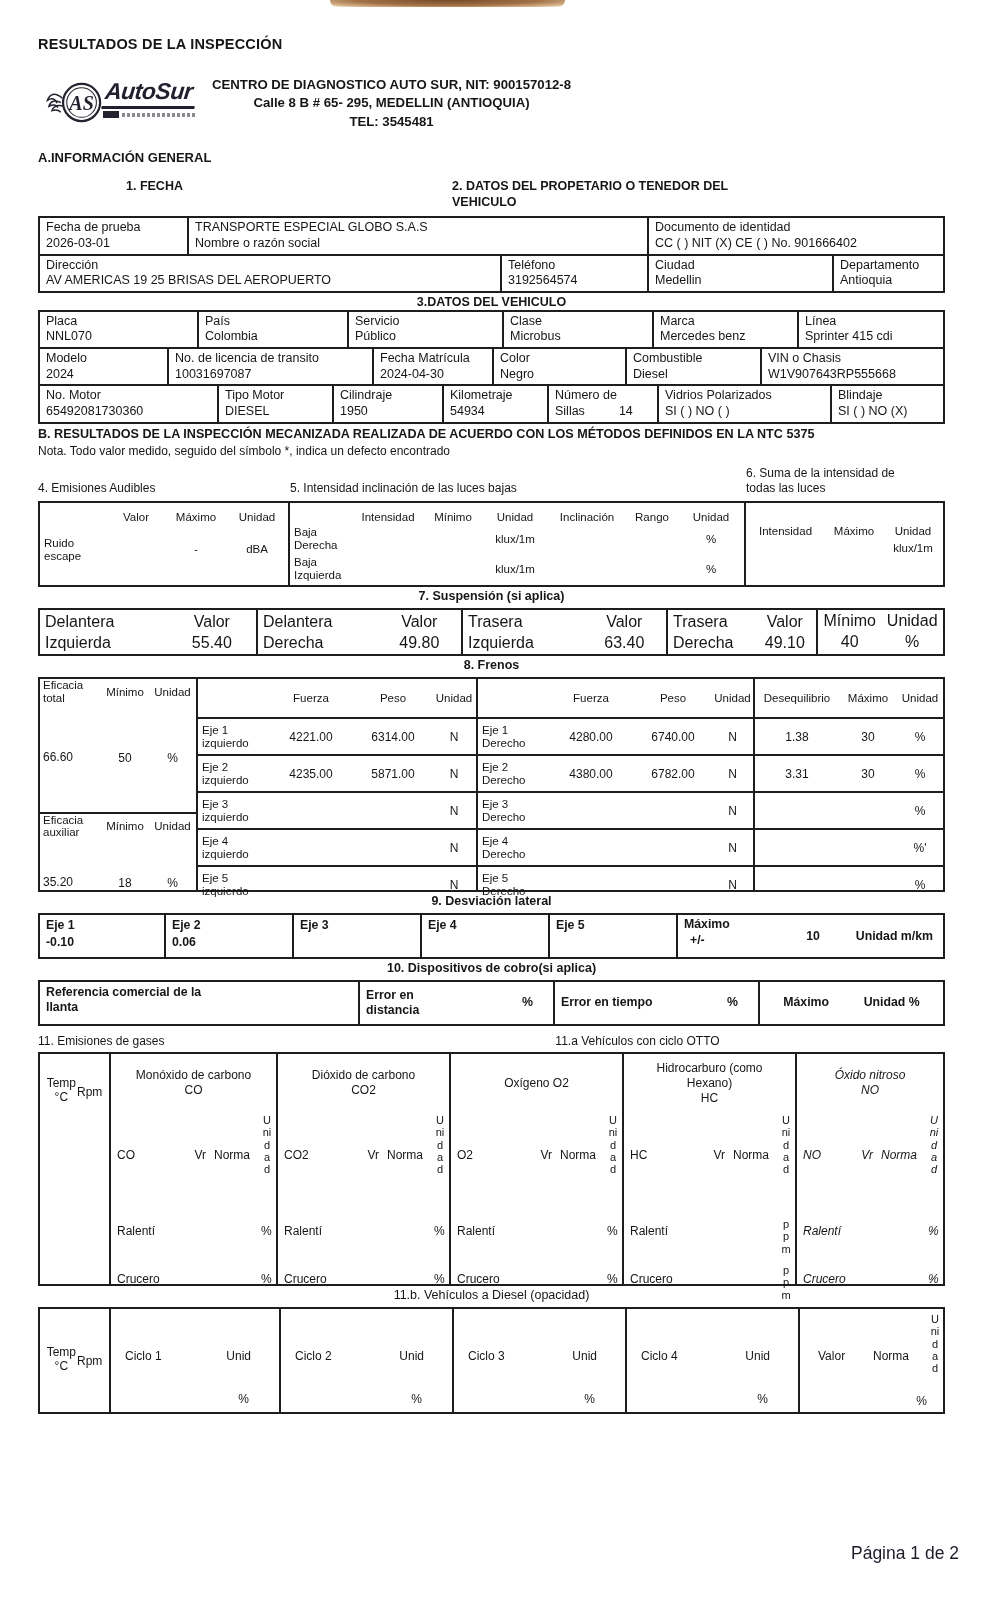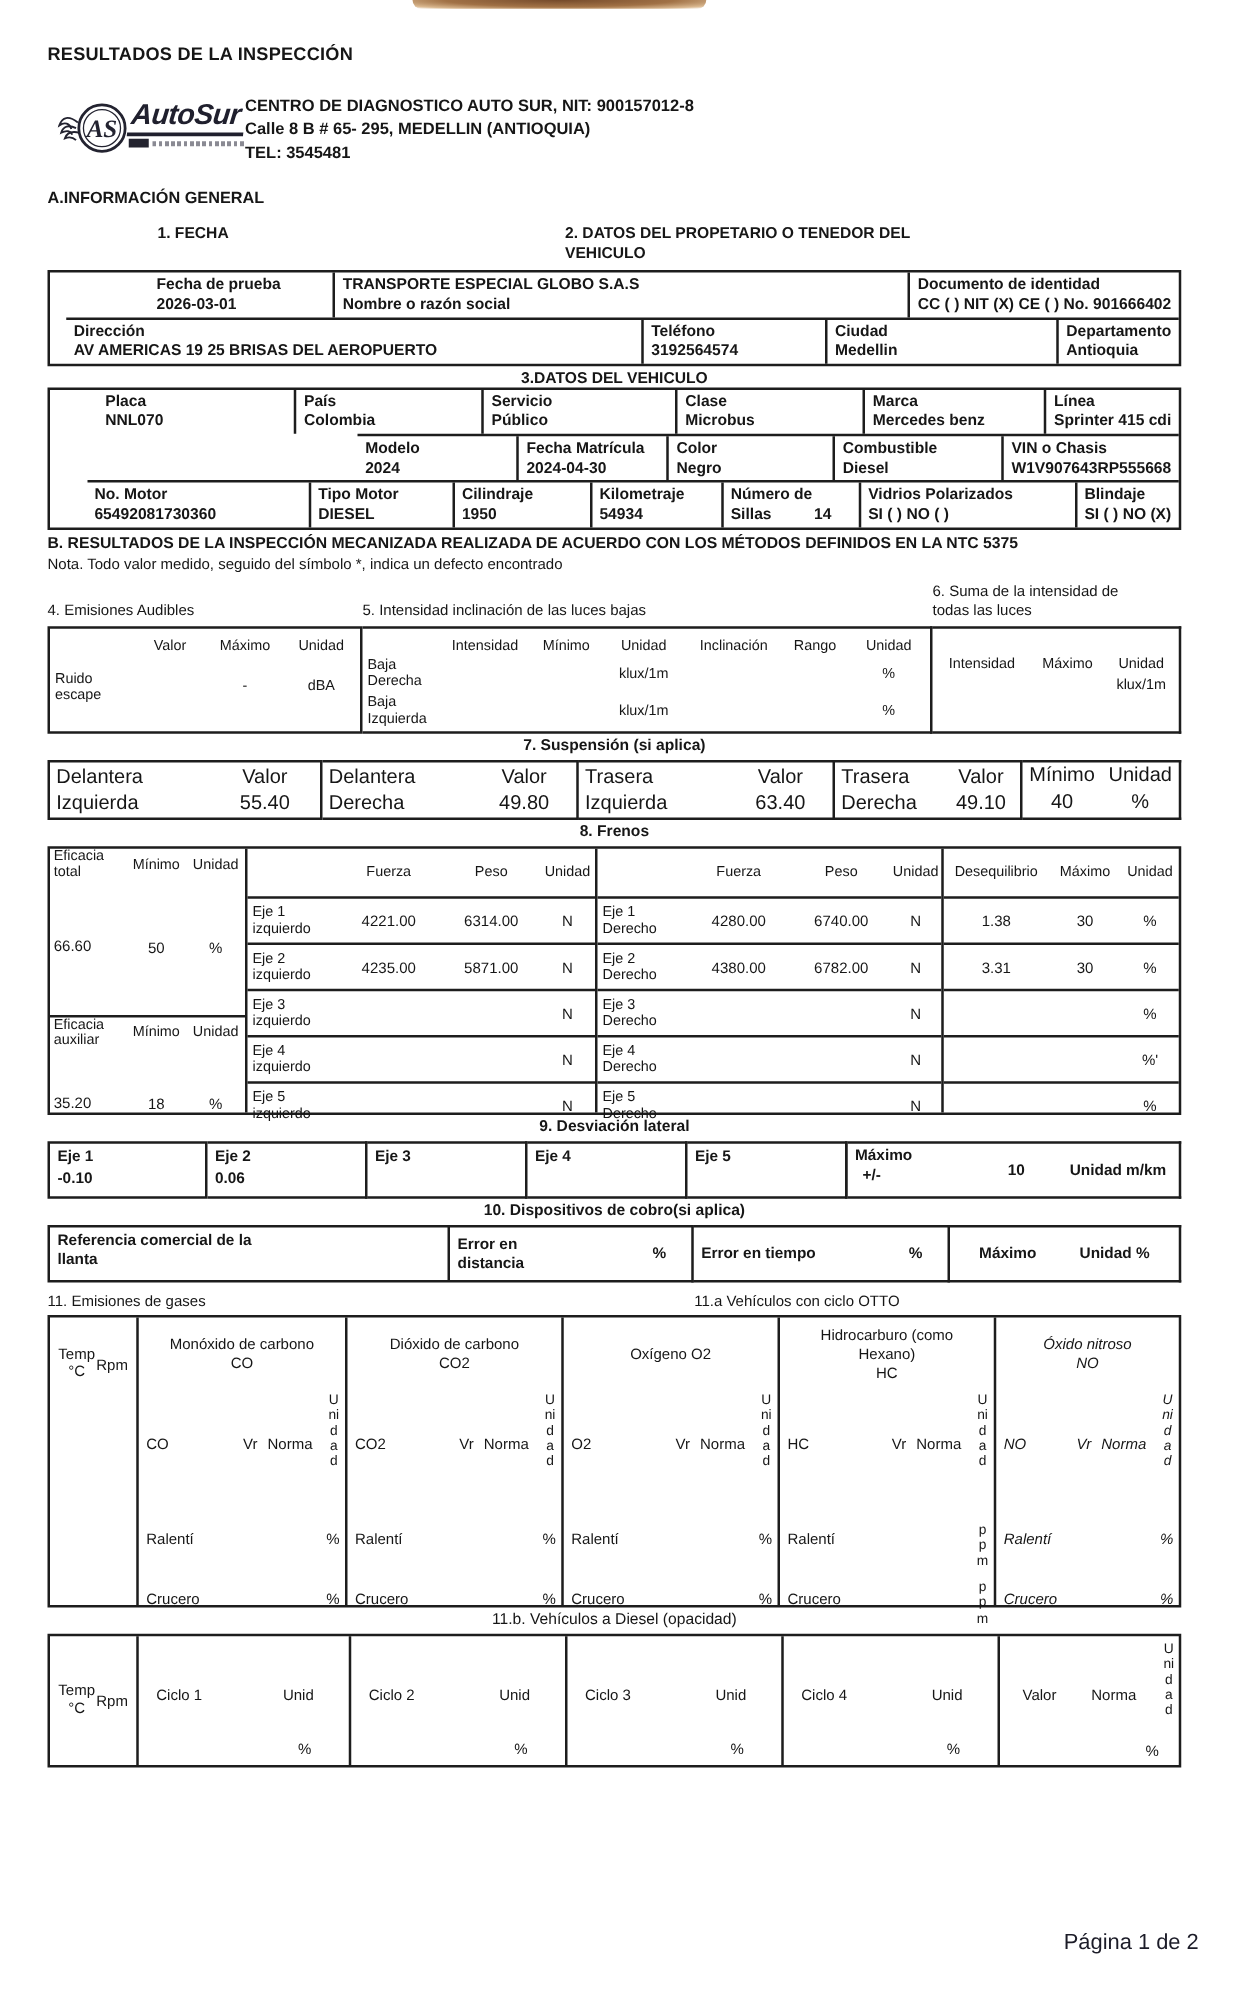--- a/index.html
+++ b/index.html
@@ -12,32 +12,32 @@
   .doc-title{margin-top:36px;font-size:14.5px;font-weight:bold;letter-spacing:.2px;}
   
   .clinic{display:flex;margin-top:22px;margin-left:8px;}
   .logo{display:flex;align-items:flex-start;width:150px;}
   .wordmark-wrap{margin-left:-4px;margin-top:4px;}
   .wordmark{font-size:23px;font-weight:bold;font-style:italic;transform:skewX(-6deg);
             border-bottom:3px solid #20202e;padding:0 4px 1px 2px;letter-spacing:-.5px;color:#20202e;}
   .wm-bar{margin-top:2px;height:7px;display:flex;align-items:center;gap:3px;}
   .wm-chip{width:16px;height:7px;background:#23232f;}
   .wm-dots{flex:1;height:4px;background:repeating-linear-gradient(90deg,#8a8a93 0 3px,rgba(255,255,255,0) 3px 5px);}
-  .clinic-info{font-size:13.2px;font-weight:bold;line-height:1.4;padding-top:2px;}
+  .clinic-info{margin-left:16px;font-size:13.2px;font-weight:bold;line-height:1.4;padding-top:2px;text-align:center;}
   .a-title{margin-top:16px;font-size:13px;font-weight:bold;}
   .row12{display:flex;margin-top:14px;font-size:12.5px;font-weight:bold;line-height:1.25;}
   .lbl-s1{margin-left:88px;width:326px;}
   .lbl-s2{width:360px;}
   
   .tbl{border:2px solid #1d1d1d;display:flex;flex-direction:column;box-sizing:border-box;}
   .tr{display:flex;}
   .tr + .tr{border-top:2px solid #1d1d1d;}
   .td{box-sizing:border-box;padding:2px 6px;line-height:1.25;}
   .td + .td{border-left:2px solid #1d1d1d;}
-  .ab{font-weight:bold;font-size:12.5px;align-items:flex-end;}
+  .ab{font-weight:normal;font-size:12.5px;}
   .lbl{display:block;}
   .flexfill{flex:1;}
   .sillas-line{display:flex;}
   .sillas-line .v{margin-left:34px;}
   .center-h{text-align:center;font-weight:bold;font-size:12.5px;margin-top:2px;line-height:1.2;}
   .b-title{margin-top:3px;font-size:12.6px;font-weight:bold;line-height:1.25;}
   .nota{font-size:12px;margin-top:2px;}
   
   .row456{display:flex;align-items:flex-end;margin-top:8px;font-size:12px;line-height:1.2;}
   .l4{width:252px;} .l5{width:456px;} .l6{flex:1;}
@@ -230,20 +230,24 @@
         <div class="td flexfill">
           <span class="lbl">Línea</span>
           <span class="lbl">Sprinter 415 cdi</span>
         </div>
       </div>
       <div class="tr">
         <div class="td" style="width:127px;">
           <span class="lbl">Modelo</span>
           <span class="lbl">2024</span>
         </div>
+        <div class="td" style="width:205px;">
+          <span class="lbl">No. de licencia de transito</span>
+          <span class="lbl">10031697087</span>
+        </div>
         <div class="td" style="width:120px;">
           <span class="lbl">Fecha Matrícula</span>
           <span class="lbl">2024-04-30</span>
         </div>
         <div class="td" style="width:133px;">
           <span class="lbl">Color</span>
           <span class="lbl">Negro</span>
         </div>
         <div class="td" style="width:135px;">
           <span class="lbl">Combustible</span>

